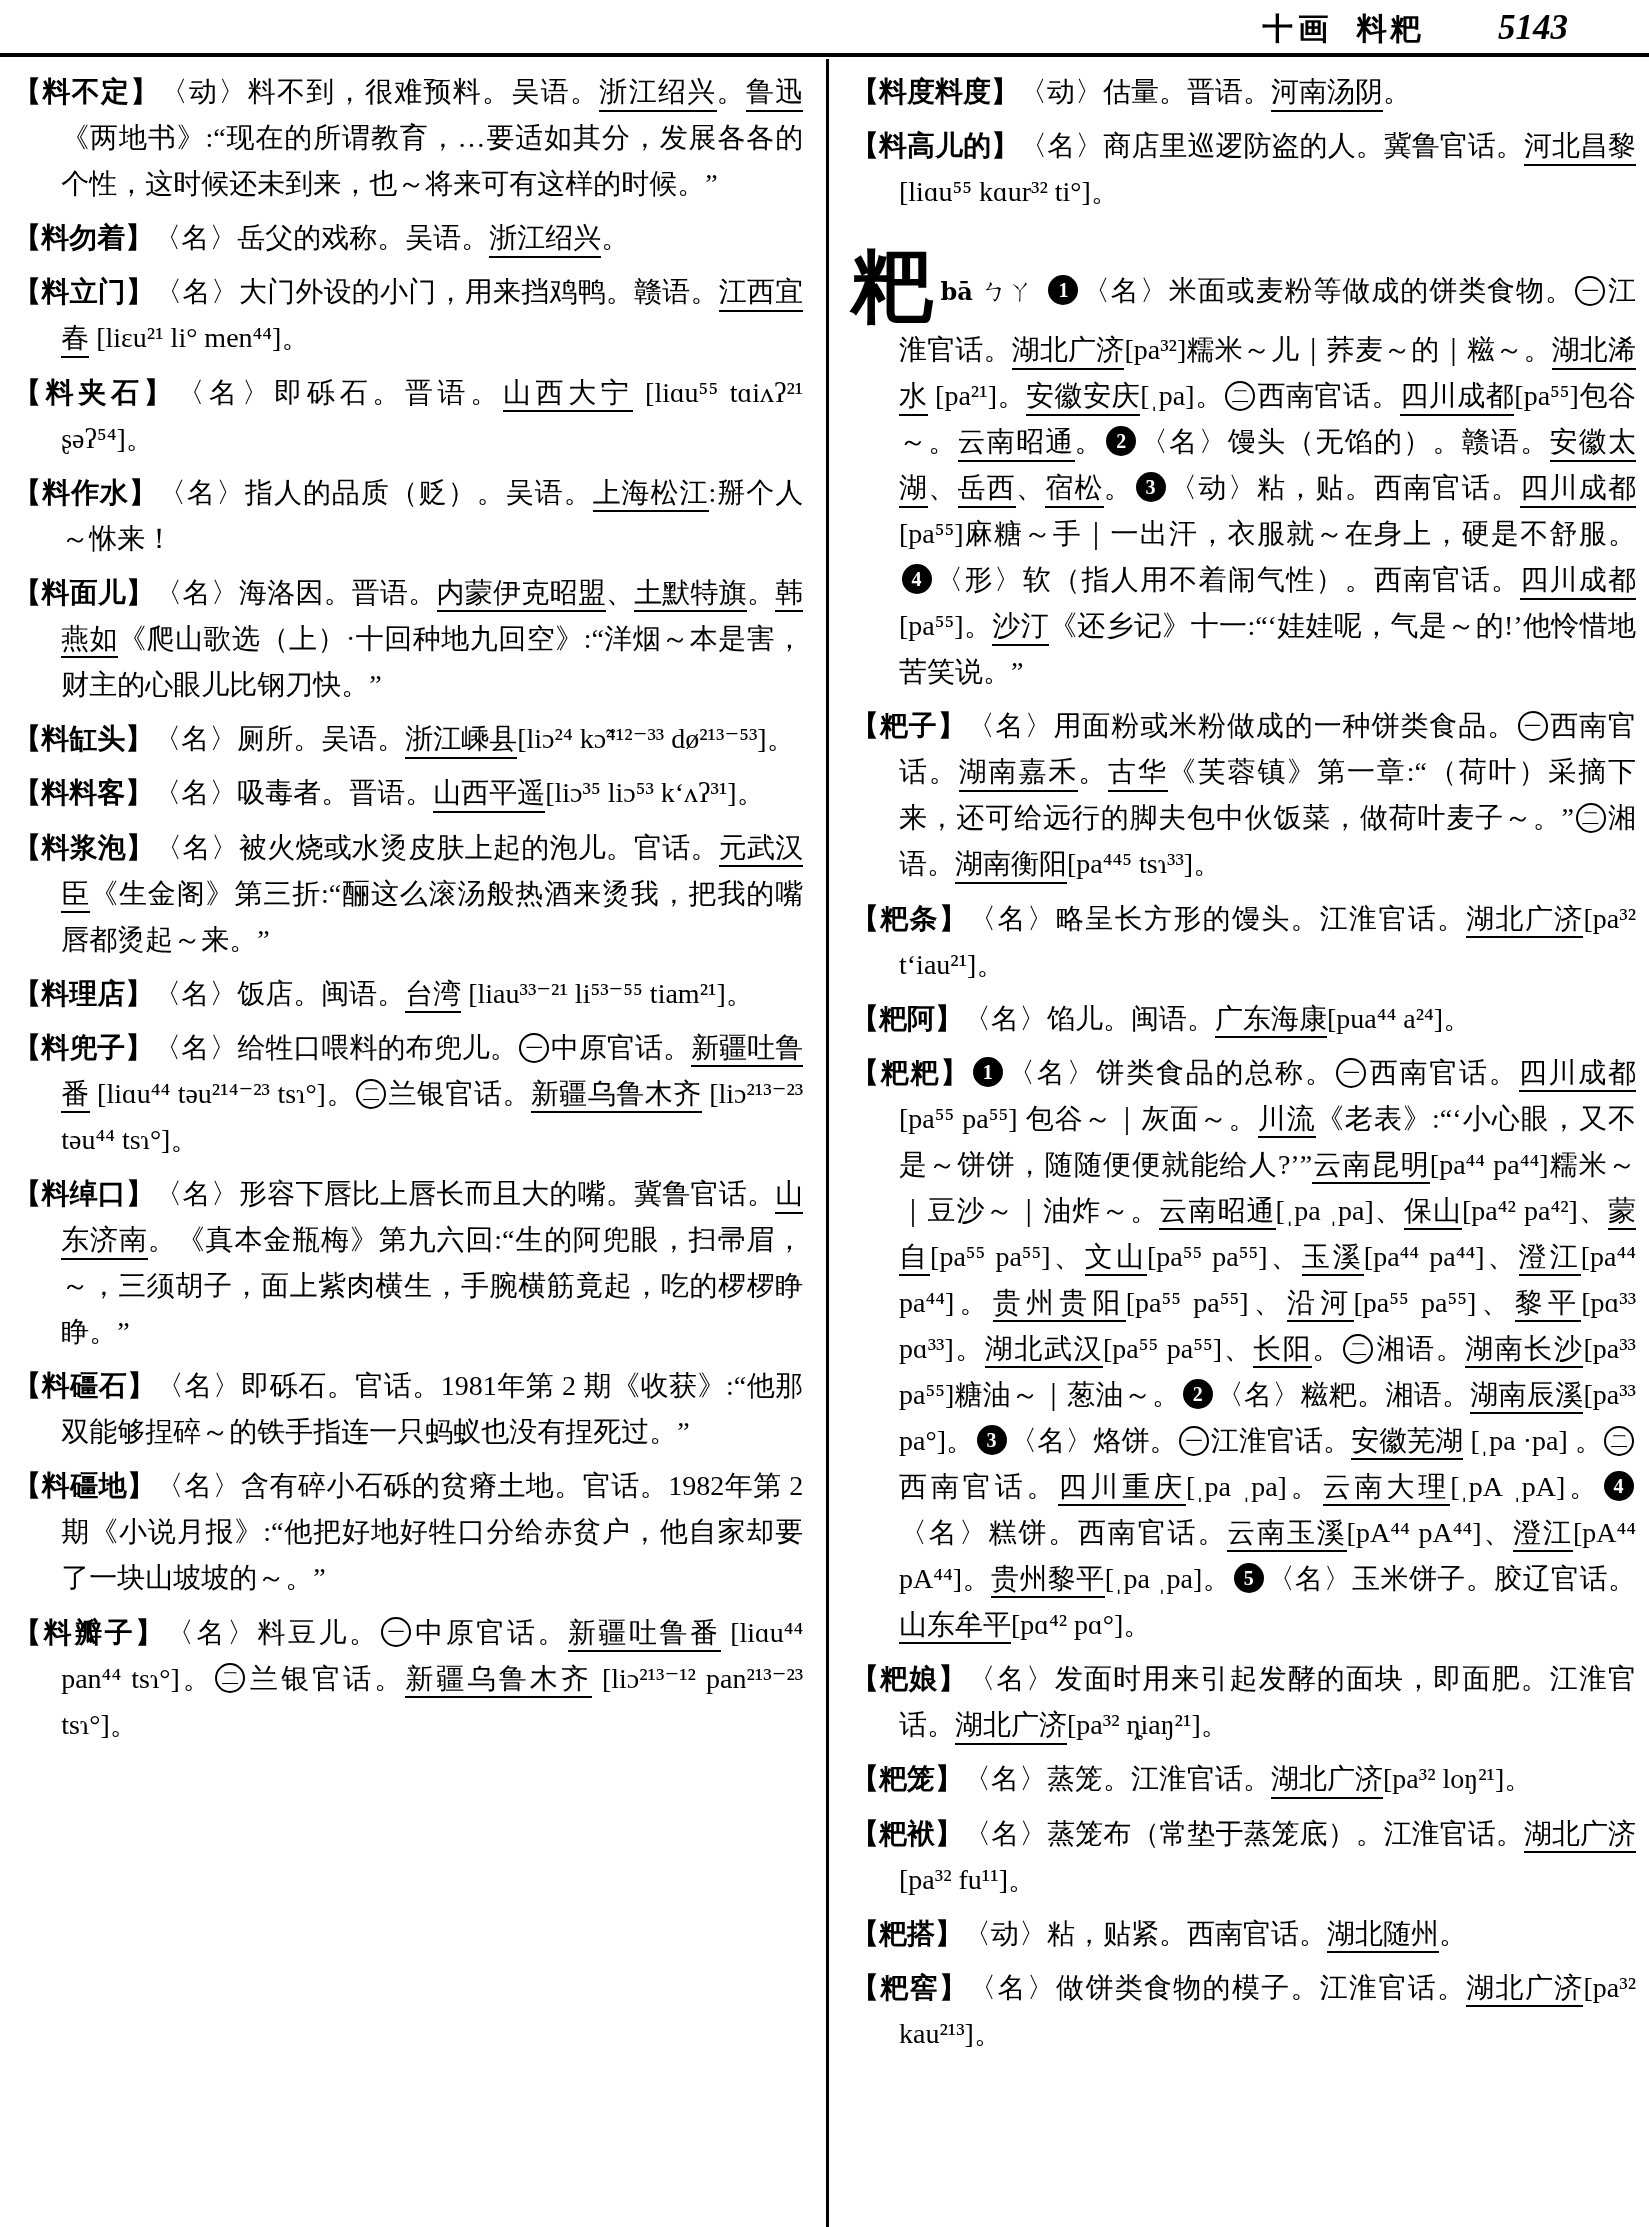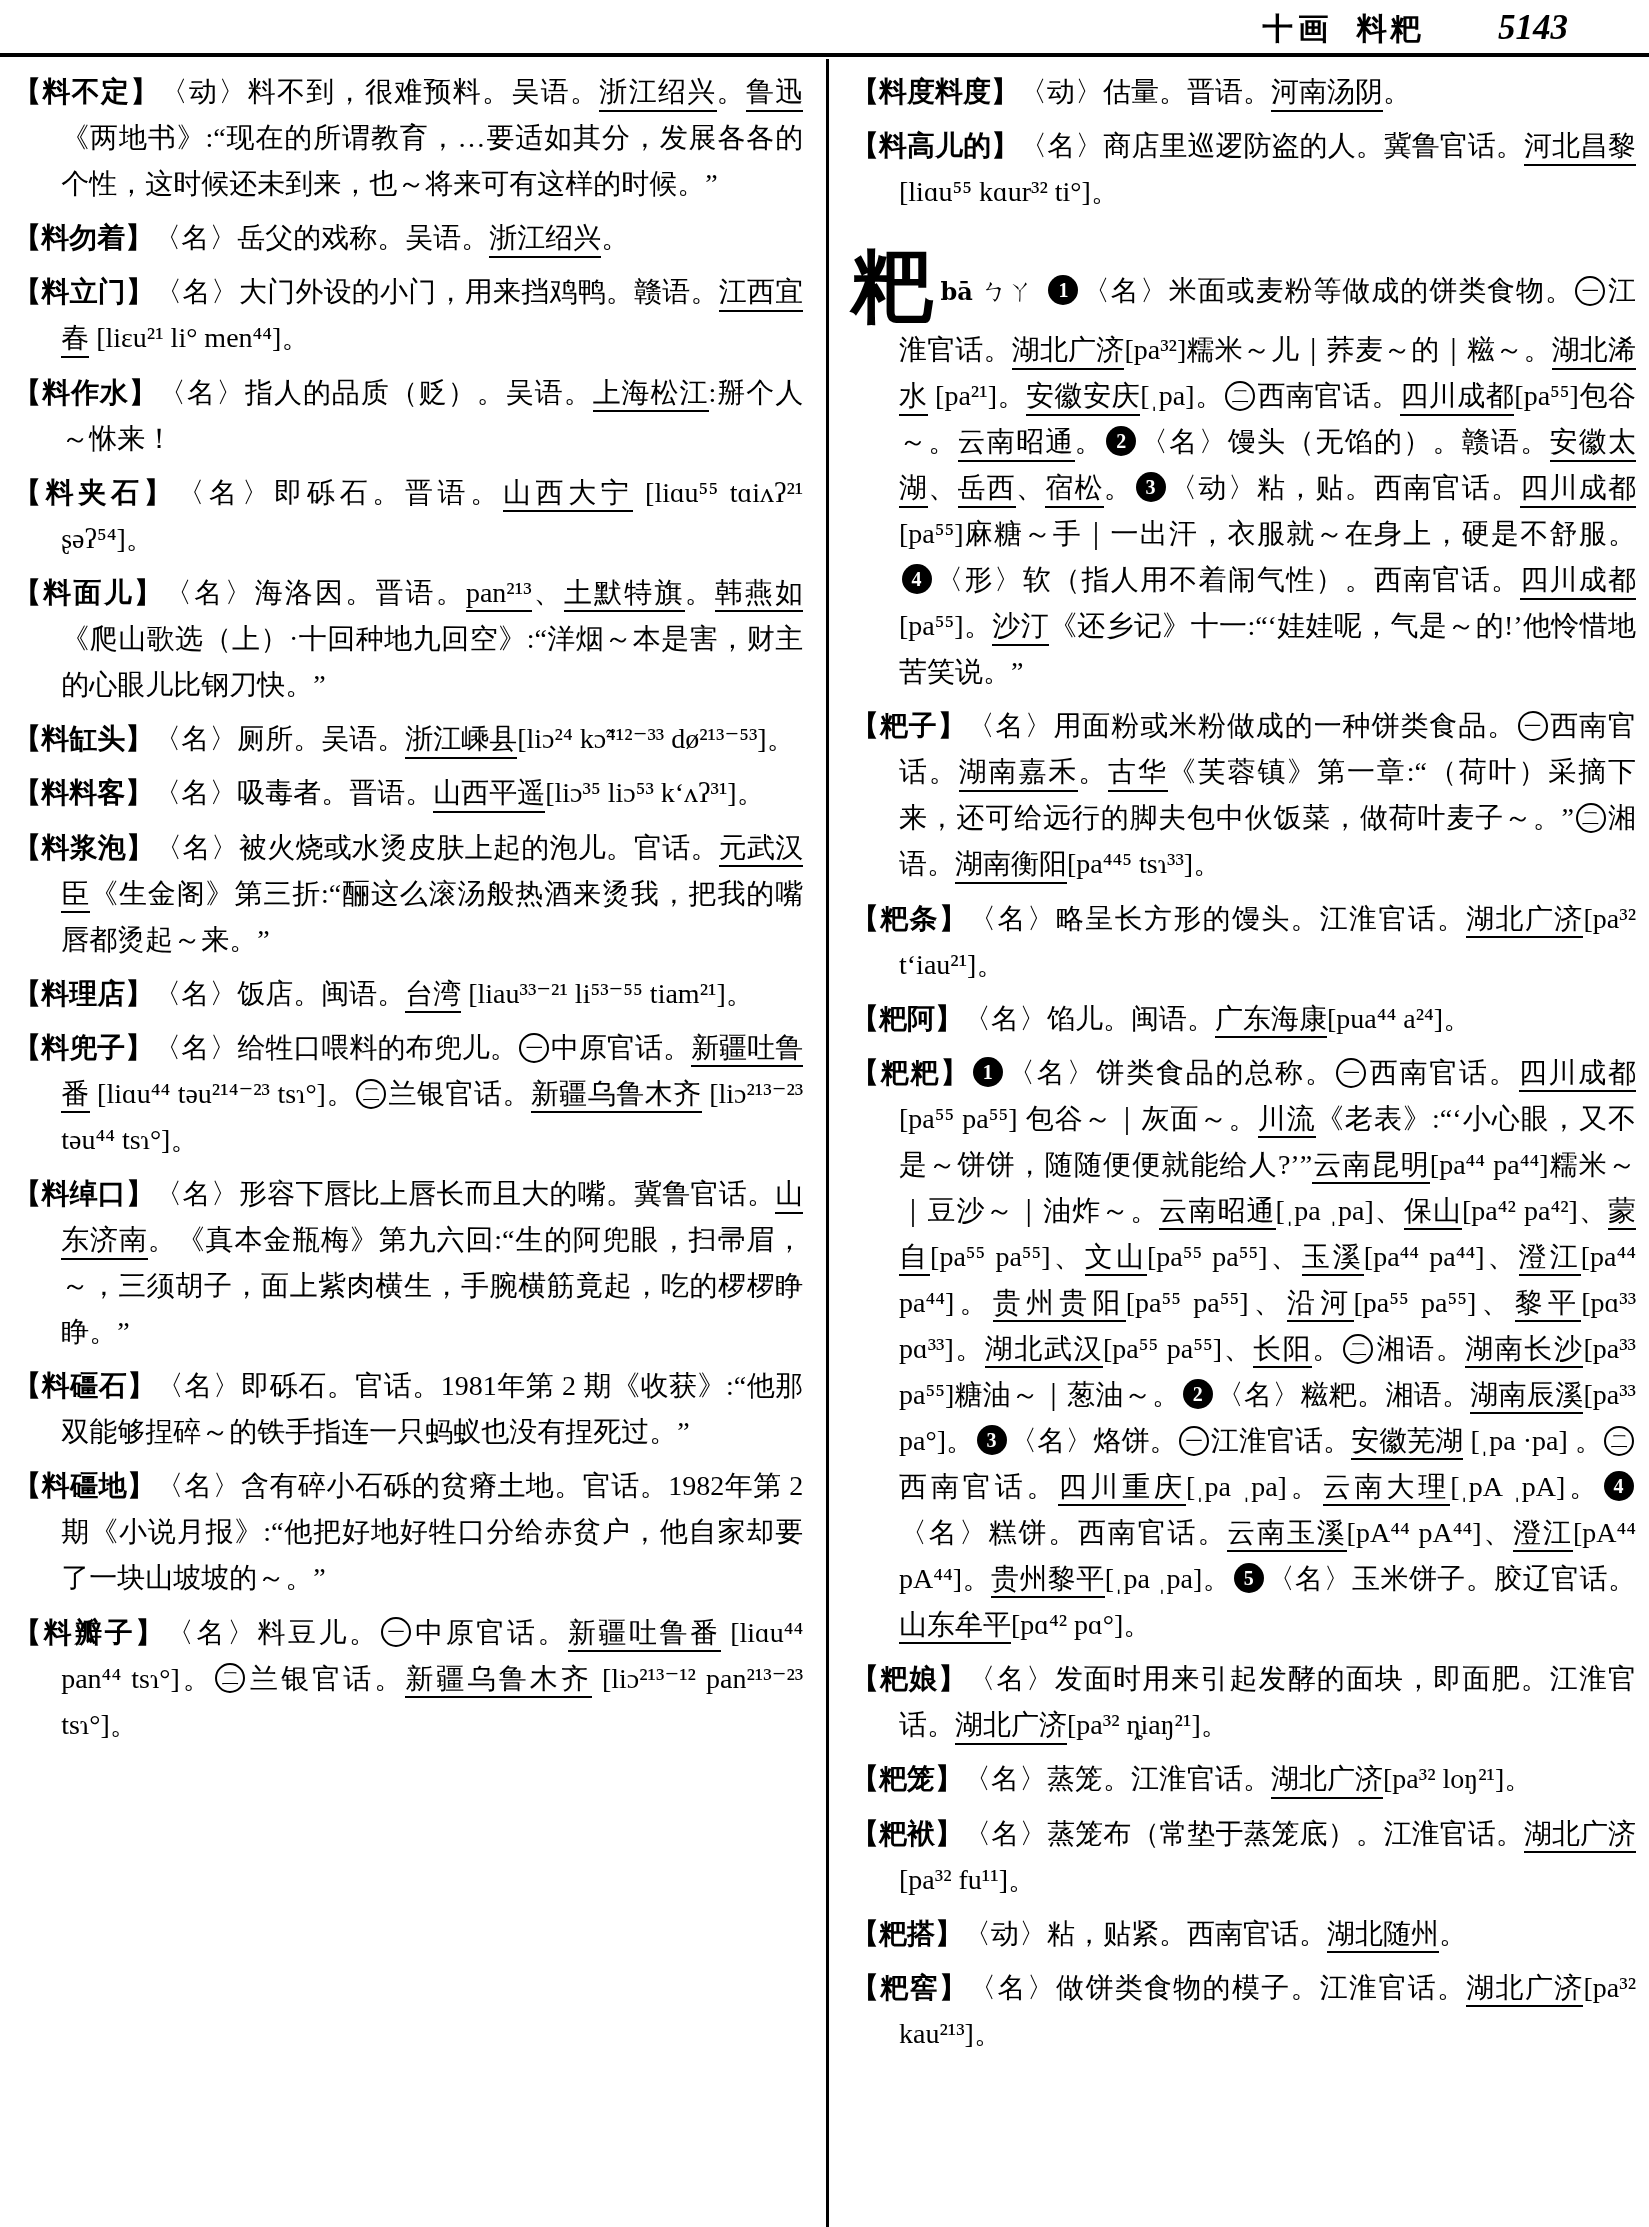--- a/index.html
+++ b/index.html
@@ -35,23 +35,23 @@
 <div class="page">
   <div class="header">
     <span class="section">十画</span><span class="hw">料粑</span><span class="pagenum">5143</span>
   </div>
   <div class="rule"></div>
   <div class="divider"></div>
   <div class="col col-left" id="col-left">
       <div class="entry"><span class="head">【料不定】</span><span class="seg">〈动〉料不到，很难预料。吴语。</span><span class="seg u">浙江绍兴</span><span class="seg">。</span><span class="seg u">鲁迅</span><span class="seg">《两地书》:“现在的所谓教育，…要适如其分，发展各各的个性，这时候还未到来，也～将来可有这样的时候。”</span></div>
       <div class="entry"><span class="head">【料勿着】</span><span class="seg">〈名〉岳父的戏称。吴语。</span><span class="seg u">浙江绍兴</span><span class="seg">。</span></div>
       <div class="entry"><span class="head">【料立门】</span><span class="seg">〈名〉大门外设的小门，用来挡鸡鸭。赣语。</span><span class="seg u">江西宜春</span><span class="seg"> [liɛu²¹ li° men⁴⁴]。</span></div>
+      <div class="entry"><span class="head">【料夹石】</span><span class="seg">〈名〉即砾石。晋语。</span><span class="seg u">山西大宁</span><span class="seg"> [liɑu⁵⁵ tɑiʌʔ²¹ ʂəʔ⁵⁴]。</span></div>
       <div class="entry"><span class="head">【料作水】</span><span class="seg">〈名〉指人的品质（贬）。吴语。</span><span class="seg u">上海松江</span><span class="seg">:掰个人～恘来！</span></div>
-      <div class="entry"><span class="head">【料夹石】</span><span class="seg">〈名〉即砾石。晋语。</span><span class="seg u">山西大宁</span><span class="seg"> [liɑu⁵⁵ tɑiʌʔ²¹ ʂəʔ⁵⁴]。</span></div>
-      <div class="entry"><span class="head">【料面儿】</span><span class="seg">〈名〉海洛因。晋语。</span><span class="seg u">pan²¹³</span><span class="seg">、</span><span class="seg u">土默特旗</span><span class="seg">。</span><span class="seg u">韩燕如</span><span class="seg">《爬山歌选（上）·十回种地九回空》:“洋烟～本是害，财主的心眼儿比钢刀快。”</span></div>
+      <div class="entry"><span class="head">【料面儿】</span><span class="seg">〈名〉海洛因。晋语。</span><span class="seg u">内蒙伊克昭盟</span><span class="seg">、</span><span class="seg u">土默特旗</span><span class="seg">。</span><span class="seg u">韩燕如</span><span class="seg">《爬山歌选（上）·十回种地九回空》:“洋烟～本是害，财主的心眼儿比钢刀快。”</span></div>
       <div class="entry"><span class="head">【料缸头】</span><span class="seg">〈名〉厕所。吴语。</span><span class="seg u">浙江嵊县</span><span class="seg">[liɔ²⁴ kɔ̃⁴¹²⁻³³ dø²¹³⁻⁵³]。</span></div>
       <div class="entry"><span class="head">【料料客】</span><span class="seg">〈名〉吸毒者。晋语。</span><span class="seg u">山西平遥</span><span class="seg">[liɔ³⁵ liɔ⁵³ k‘ʌʔ³¹]。</span></div>
       <div class="entry"><span class="head">【料浆泡】</span><span class="seg">〈名〉被火烧或水烫皮肤上起的泡儿。官话。</span><span class="seg u">元武汉臣</span><span class="seg">《生金阁》第三折:“酾这么滚汤般热酒来烫我，把我的嘴唇都烫起～来。”</span></div>
       <div class="entry"><span class="head">【料理店】</span><span class="seg">〈名〉饭店。闽语。</span><span class="seg u">台湾</span><span class="seg"> [liau³³⁻²¹ li⁵³⁻⁵⁵ tiam²¹]。</span></div>
       <div class="entry"><span class="head">【料兜子】</span><span class="seg">〈名〉给牲口喂料的布兜儿。</span><span class="mk">一</span><span class="seg">中原官话。</span><span class="seg u">新疆吐鲁番</span><span class="seg"> [liɑu⁴⁴ təu²¹⁴⁻²³ tsɿ°]。</span><span class="mk">二</span><span class="seg">兰银官话。</span><span class="seg u">新疆乌鲁木齐</span><span class="seg"> [liɔ²¹³⁻²³ təu⁴⁴ tsɿ°]。</span></div>
       <div class="entry"><span class="head">【料绰口】</span><span class="seg">〈名〉形容下唇比上唇长而且大的嘴。冀鲁官话。</span><span class="seg u">山东济南</span><span class="seg">。《真本金瓶梅》第九六回:“生的阿兜眼，扫帚眉，～，三须胡子，面上紫肉横生，手腕横筋竟起，吃的椤椤睁睁。”</span></div>
       <div class="entry"><span class="head">【料礓石】</span><span class="seg">〈名〉即砾石。官话。1981年第 2 期《收获》:“他那双能够捏碎～的铁手指连一只蚂蚁也没有捏死过。”</span></div>
       <div class="entry"><span class="head">【料礓地】</span><span class="seg">〈名〉含有碎小石砾的贫瘠土地。官话。1982年第 2 期《小说月报》:“他把好地好牲口分给赤贫户，他自家却要了一块山坡坡的～。”</span></div>
       <div class="entry"><span class="head">【料瓣子】</span><span class="seg">〈名〉料豆儿。</span><span class="mk">一</span><span class="seg">中原官话。</span><span class="seg u">新疆吐鲁番</span><span class="seg"> [liɑu⁴⁴ pan⁴⁴ tsɿ°]。</span><span class="mk">二</span><span class="seg">兰银官话。</span><span class="seg u">新疆乌鲁木齐</span><span class="seg"> [liɔ²¹³⁻¹² pan²¹³⁻²³ tsɿ°]。</span></div>
     </div>

